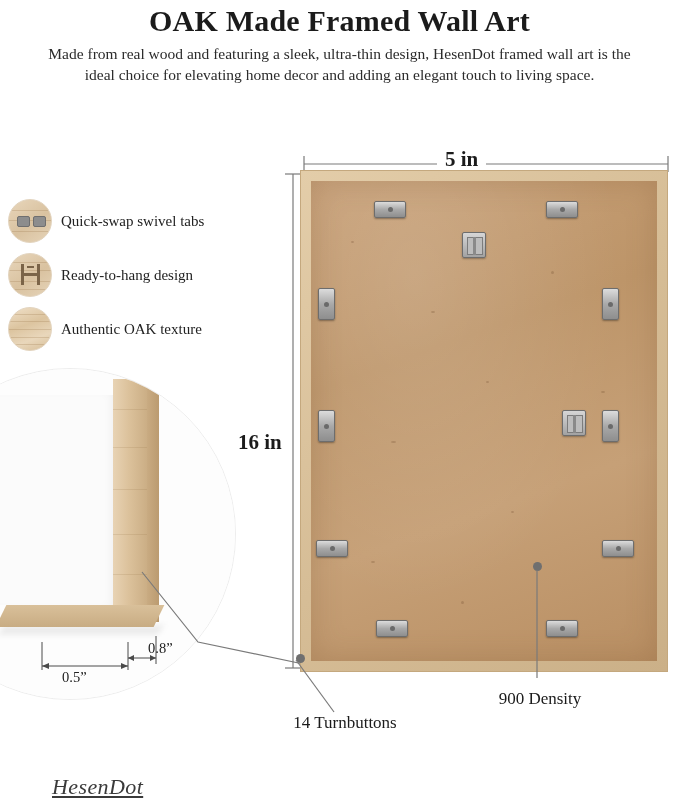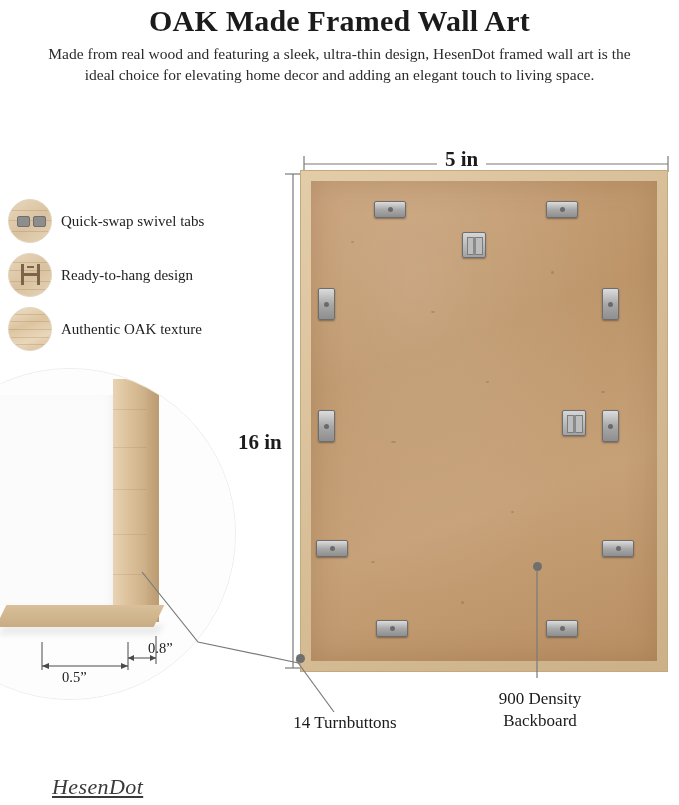--- a/index.html
+++ b/index.html
@@ -480,16 +480,15 @@
   <line x1="6" y1="10" x2="44" y2="62" stroke="#7a7a7a" stroke-width="1.2"></line>
 </svg>
 <div class="anno" style="left:245px; top:712px; width:200px;">14 Turnbuttons</div>
 
 <div class="dot" style="left:533px; top:562px;"></div>
 <svg style="position:absolute; left:530px; top:566px;" width="40" height="120">
   <line x1="7" y1="4" x2="7" y2="112" stroke="#7a7a7a" stroke-width="1.2"></line>
 </svg>
 <div class="anno" style="left:450px; top:688px; width:180px;">
   <div>900 Density</div>
-  <div>Backboard</div>
 </div>
 
 <div class="brand">HesenDot</div>
 
 </body></html>

